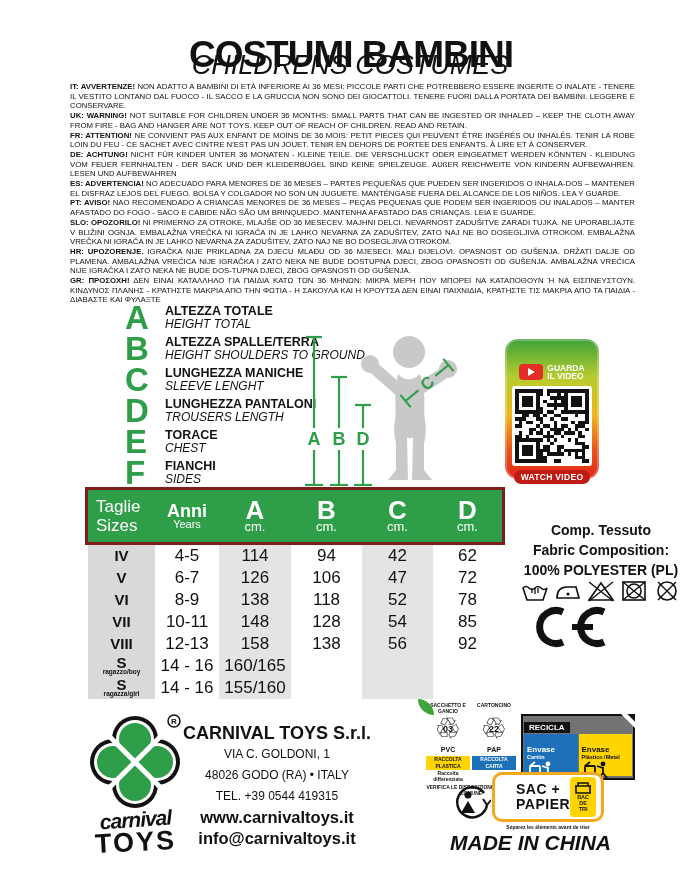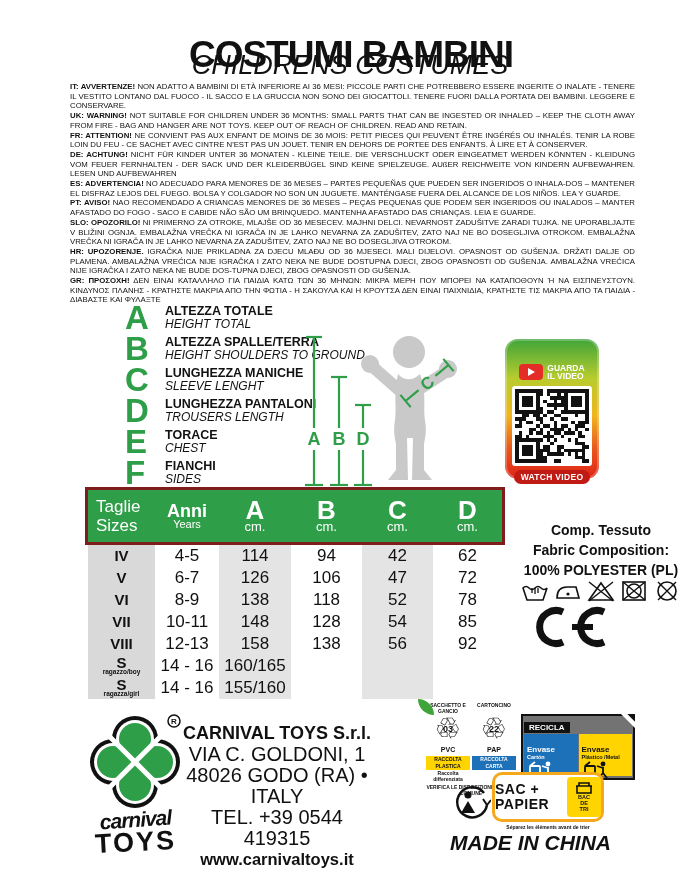--- a/index.html
+++ b/index.html
@@ -67,21 +67,21 @@
   .comp div{font-size:14px;font-weight:bold;line-height:20px;}
   .care-row{position:absolute;left:505px;top:579px;width:192px;display:flex;justify-content:center;gap:3px;}
   .ce{position:absolute;left:530px;top:606px;}
 
   
   .logo{position:absolute;left:88px;top:712px;width:95px;text-align:center;}
   .logo-script{font-size:21px;font-weight:bold;font-style:italic;letter-spacing:-1px;transform:rotate(-4deg);margin-top:-4px;}
   .logo-toys{font-size:27px;font-weight:bold;letter-spacing:2px;transform:rotate(-3deg);margin-top:-5px;}
   .address{position:absolute;left:176px;top:722px;width:202px;text-align:center;}
   .addr-name{font-size:18px;font-weight:bold;line-height:22px;}
-  .addr-line{font-size:20px;line-height:21px;}
+  .addr-line{font-size:12px;line-height:21px;}
   .addr-bold{font-size:16.5px;font-weight:bold;line-height:21px;}
 
   
   .reitbox{position:absolute;left:424px;top:703px;width:94px;height:100px;background:#fff;}
   .reitbox .leaf{position:absolute;left:-6px;top:-4px;width:16px;height:16px;background:#3fa43a;border-radius:0 100% 0 100%;}
   .reit-cols{display:flex;justify-content:space-between;padding:0 2px;}
   .reit-col{width:44px;text-align:center;}
   .reit-lab{font-size:5px;font-weight:bold;line-height:5.5px;height:11px;}
   .mobius{position:relative;height:32px;}
   .mobius .glyph{font-size:30px;line-height:30px;font-family:"DejaVu Sans",sans-serif;}
@@ -104,21 +104,21 @@
   .panel{width:56px;height:42px;padding:12px 3px;box-sizing:border-box;}
   .panel-blue{background:#1d71b8;color:#fff;}
   .panel-yellow{background:#ffd400;color:#111;}
   .panel .p1{font-size:8px;font-weight:bold;line-height:8px;}
   .panel .p2{font-size:5.5px;font-weight:bold;line-height:6px;}
 
   
   .triman{position:absolute;left:453px;top:783px;}
   .sacbox{position:absolute;left:492px;top:772px;width:112px;height:50px;background:#fff;
           border:3px solid #f5a81c;border-radius:10px;display:flex;align-items:center;justify-content:space-between;
-          padding:0 0;box-sizing:border-box;}
+          padding:0 21px;box-sizing:border-box;}
   .sac-txt{font-size:14px;font-weight:bold;line-height:15px;letter-spacing:.5px;}
   .sac-bin{width:34px;height:40px;background:#ffd400;border-radius:4px;position:relative;
            display:flex;flex-direction:column;align-items:center;justify-content:center;}
   .sac-bin .bac{font-size:5.5px;font-weight:bold;line-height:6px;text-align:center;color:#111;background:#ffd400;}
   .sac-note{position:absolute;left:492px;top:824px;width:112px;text-align:center;font-size:5px;font-weight:bold;}
 
   .madein{position:absolute;left:438px;top:831px;width:185px;text-align:center;
           font-size:21px;font-weight:bold;font-style:italic;letter-spacing:0;}
 
   svg{display:block;}

